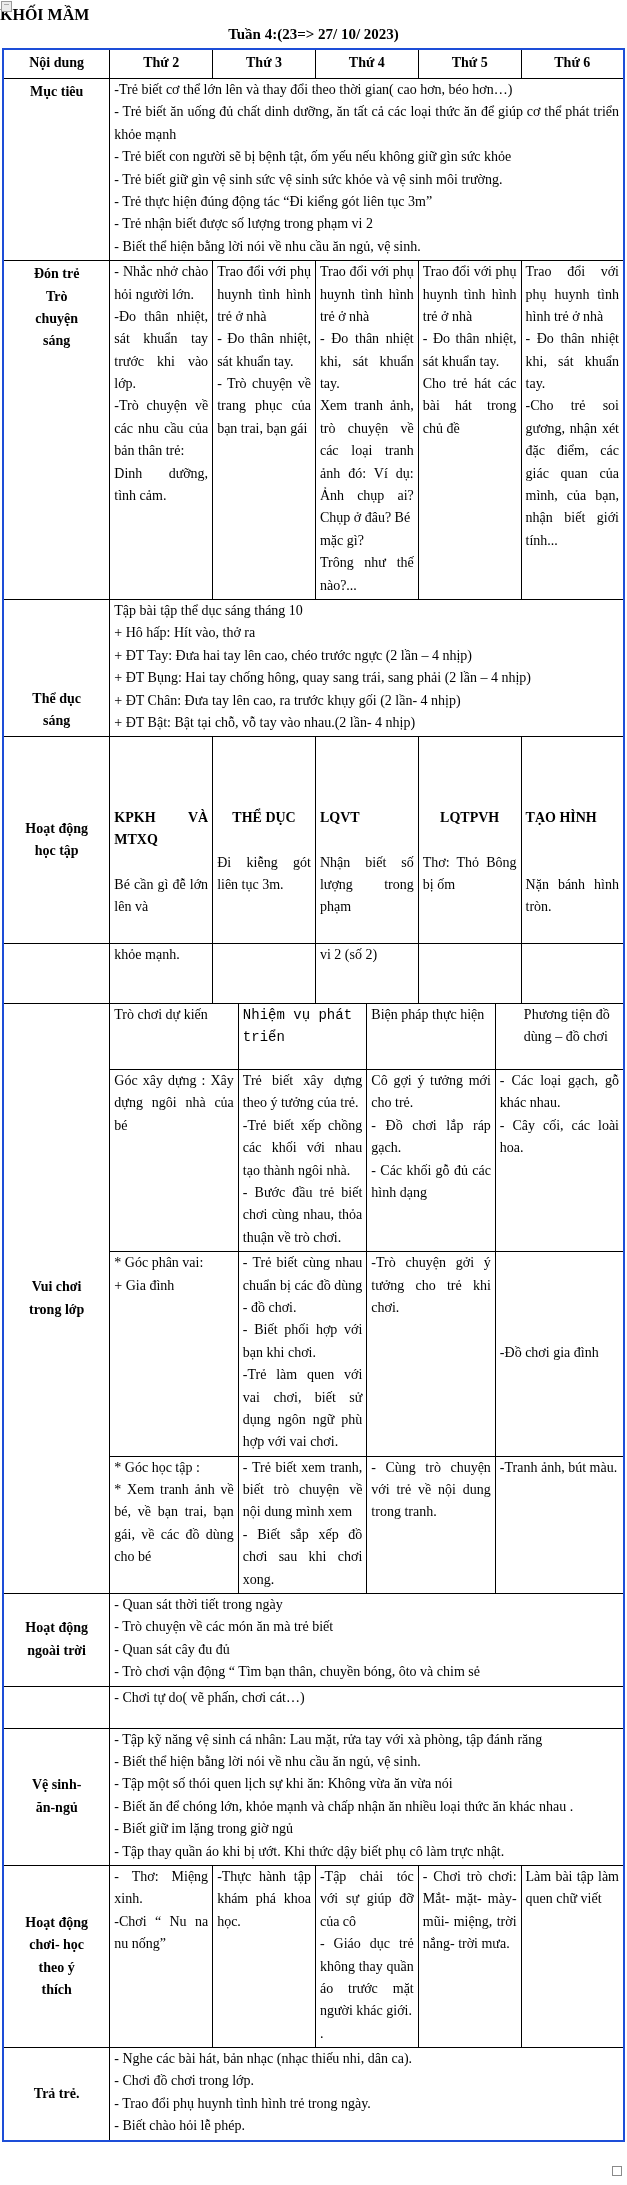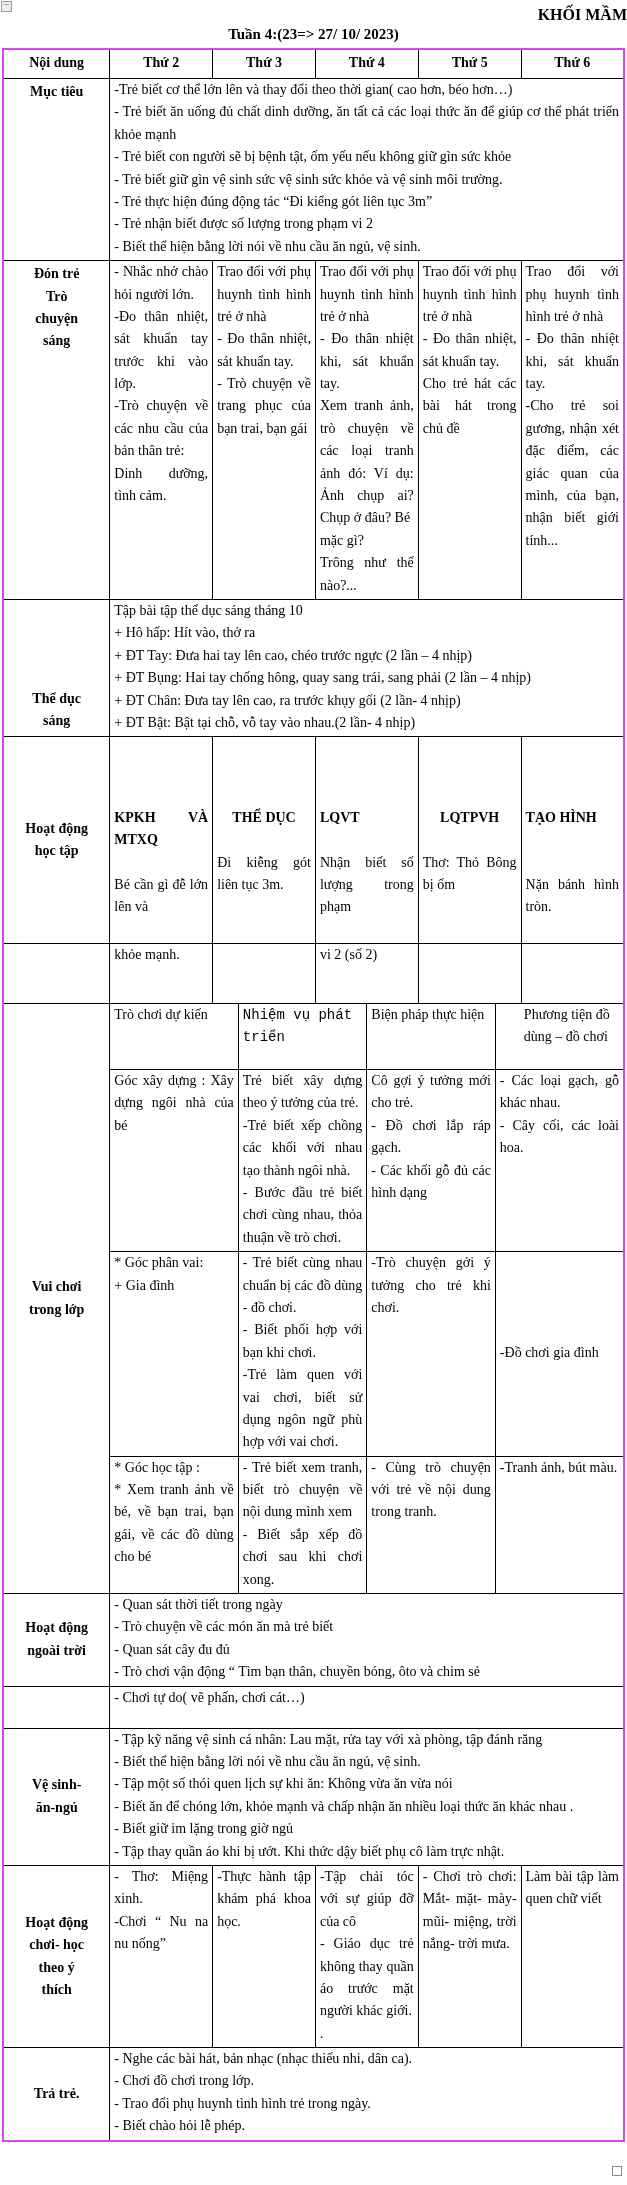--- a/index.html
+++ b/index.html
@@ -1,25 +1,25 @@
 <!DOCTYPE html>
 <html><head>
 <meta charset="utf-8">
 <style>
   html,body{margin:0;padding:0;background:#fff;}
   body{
     width:627px;min-height:2185px;position:relative;
     font-family:"Liberation Serif","DejaVu Serif",serif;
     font-size:14px;color:#000;
   }
-  .doc-title{text-align:right;font-weight:bold;font-size:16px;padding-top:5px;line-height:1.25;}
+  .doc-title{text-align:left;font-weight:bold;font-size:16px;padding-top:5px;line-height:1.25;}
   .doc-subtitle{text-align:center;font-weight:bold;font-size:15px;line-height:1.3;}
   table.sched{
     border-collapse:collapse;table-layout:fixed;
-    width:623px;margin:3px 2px 0 2px;border:2px solid #d946ef;
+    width:623px;margin:3px 2px 0 2px;border:2px solid #1d4ed8;
   }
   td{
     border:1px solid #000;vertical-align:top;
     padding:0 4px 2px 4px;line-height:1.6;
     white-space:pre-line;text-align:justify;overflow:hidden;
     word-wrap:break-word;
   }
   td.label{
     font-weight:bold;text-align:center;vertical-align:middle;
     padding:12px 2px;

